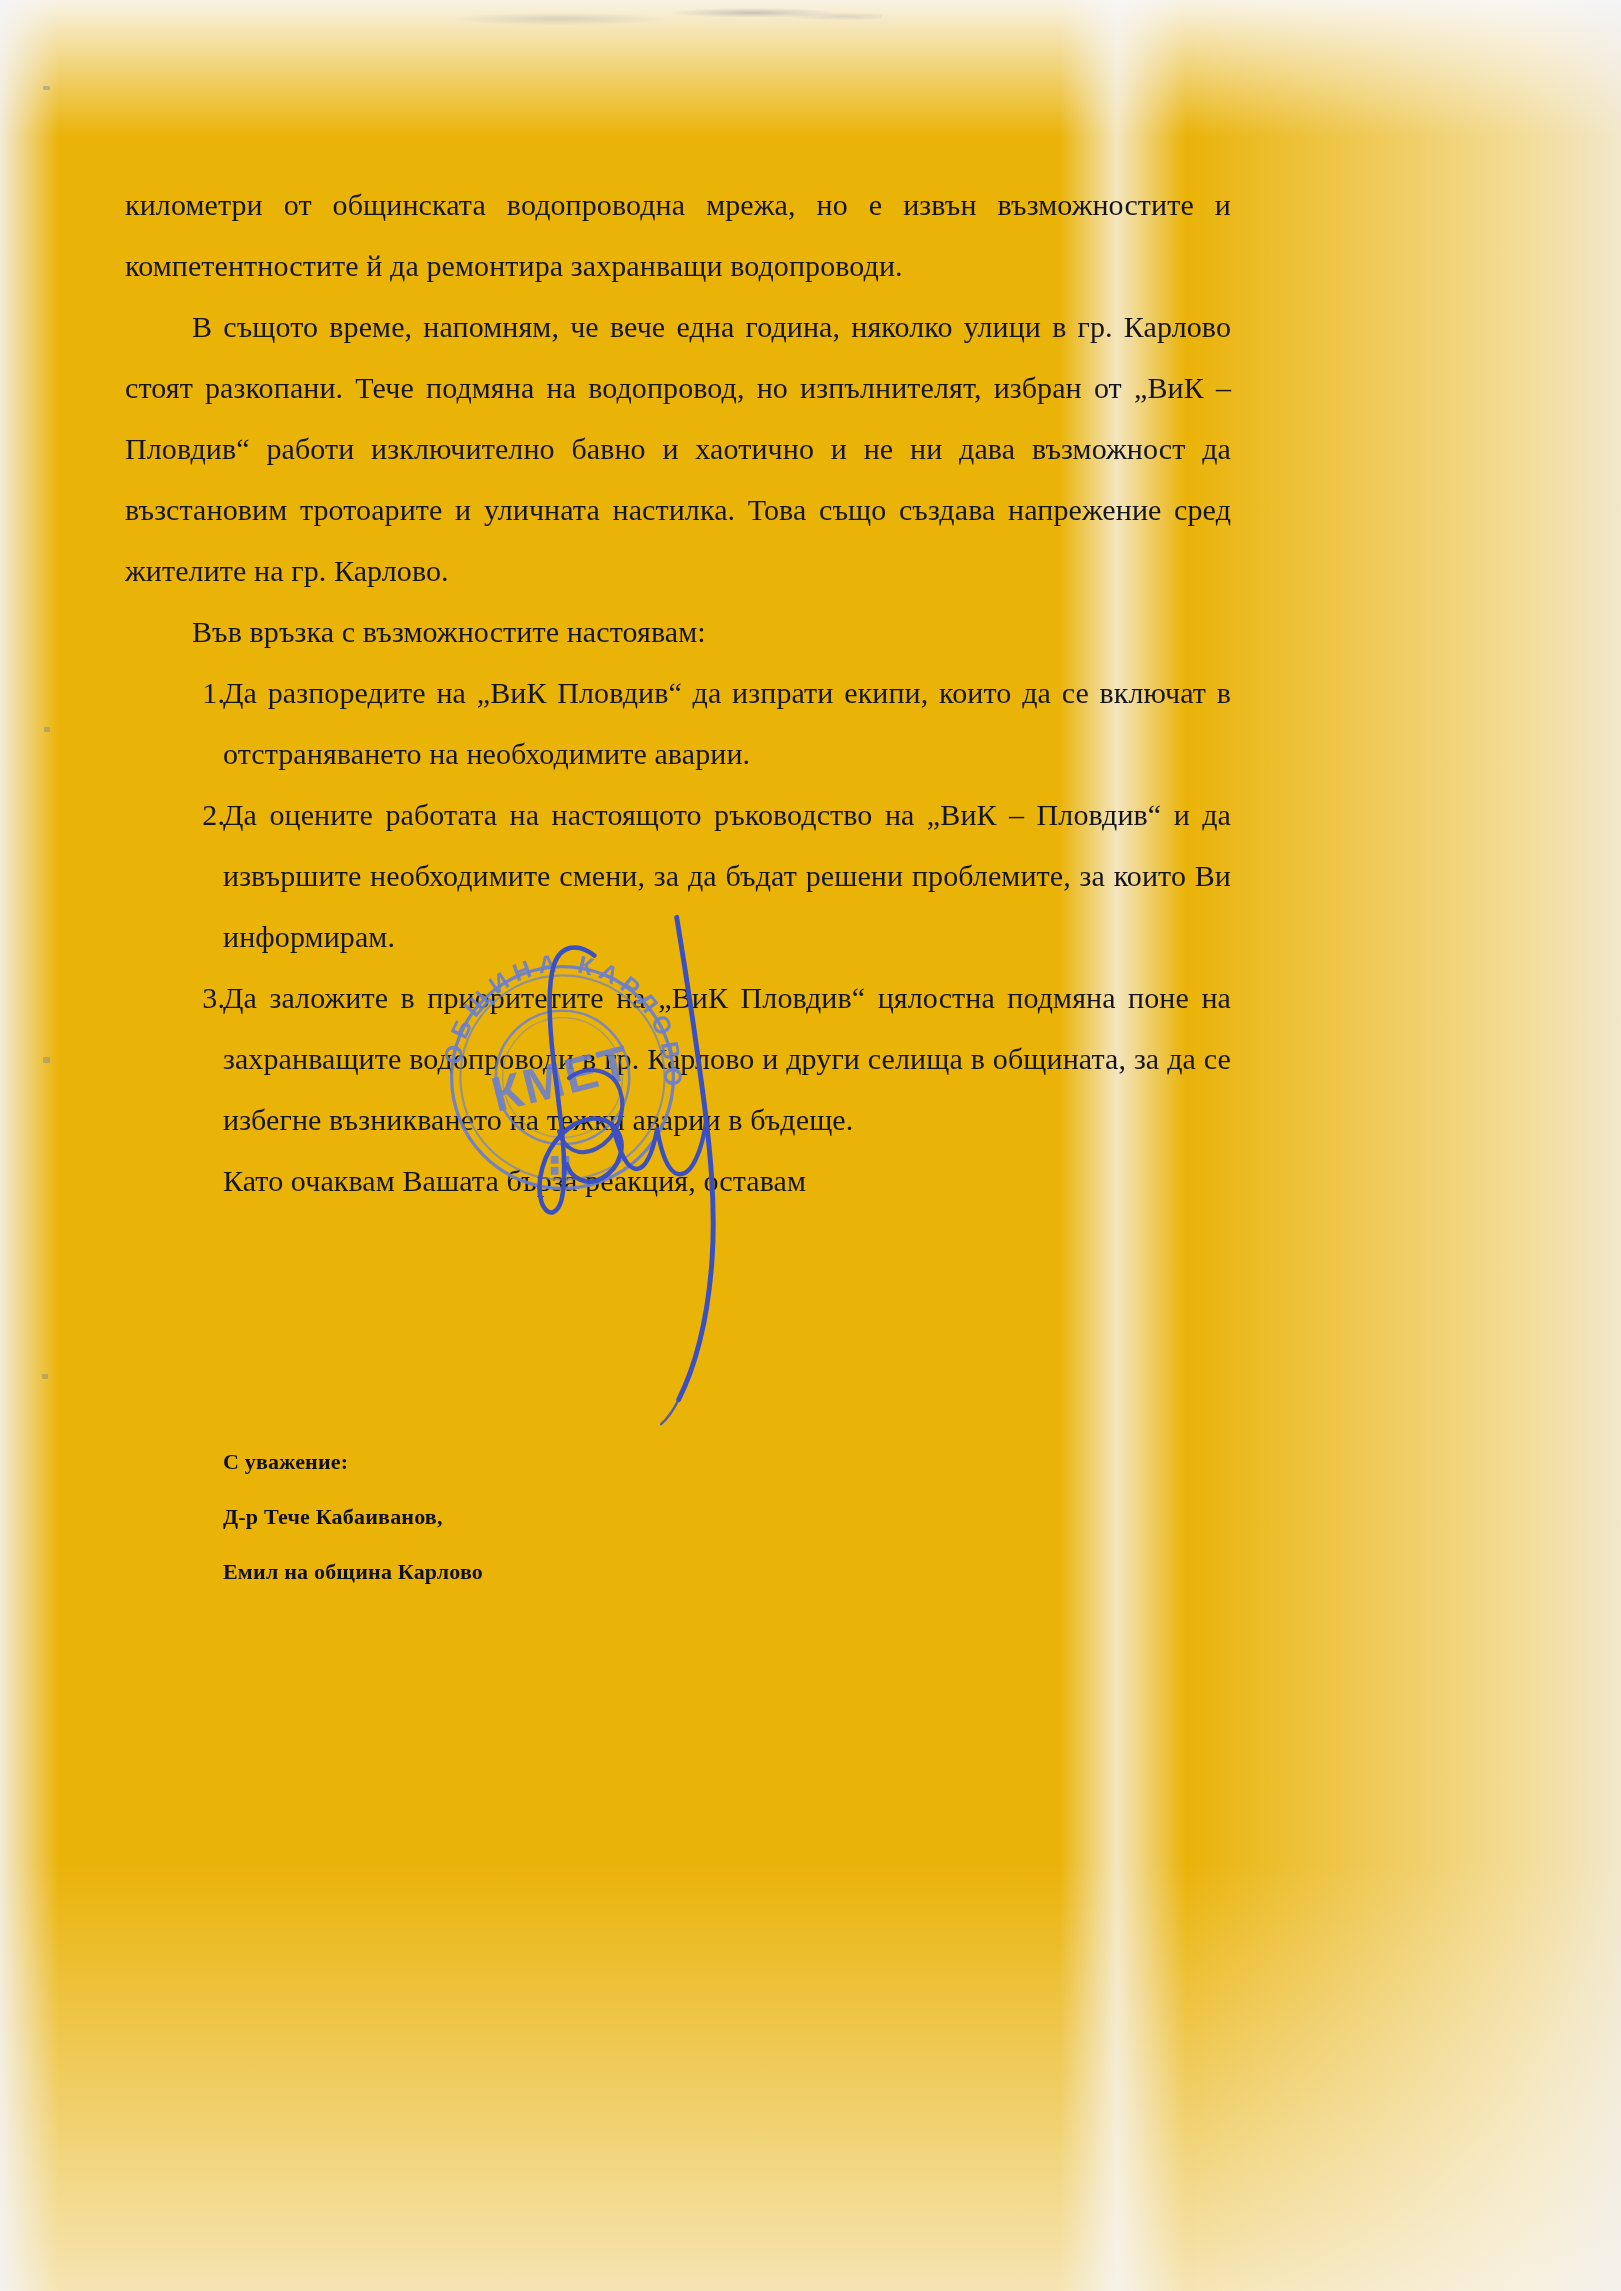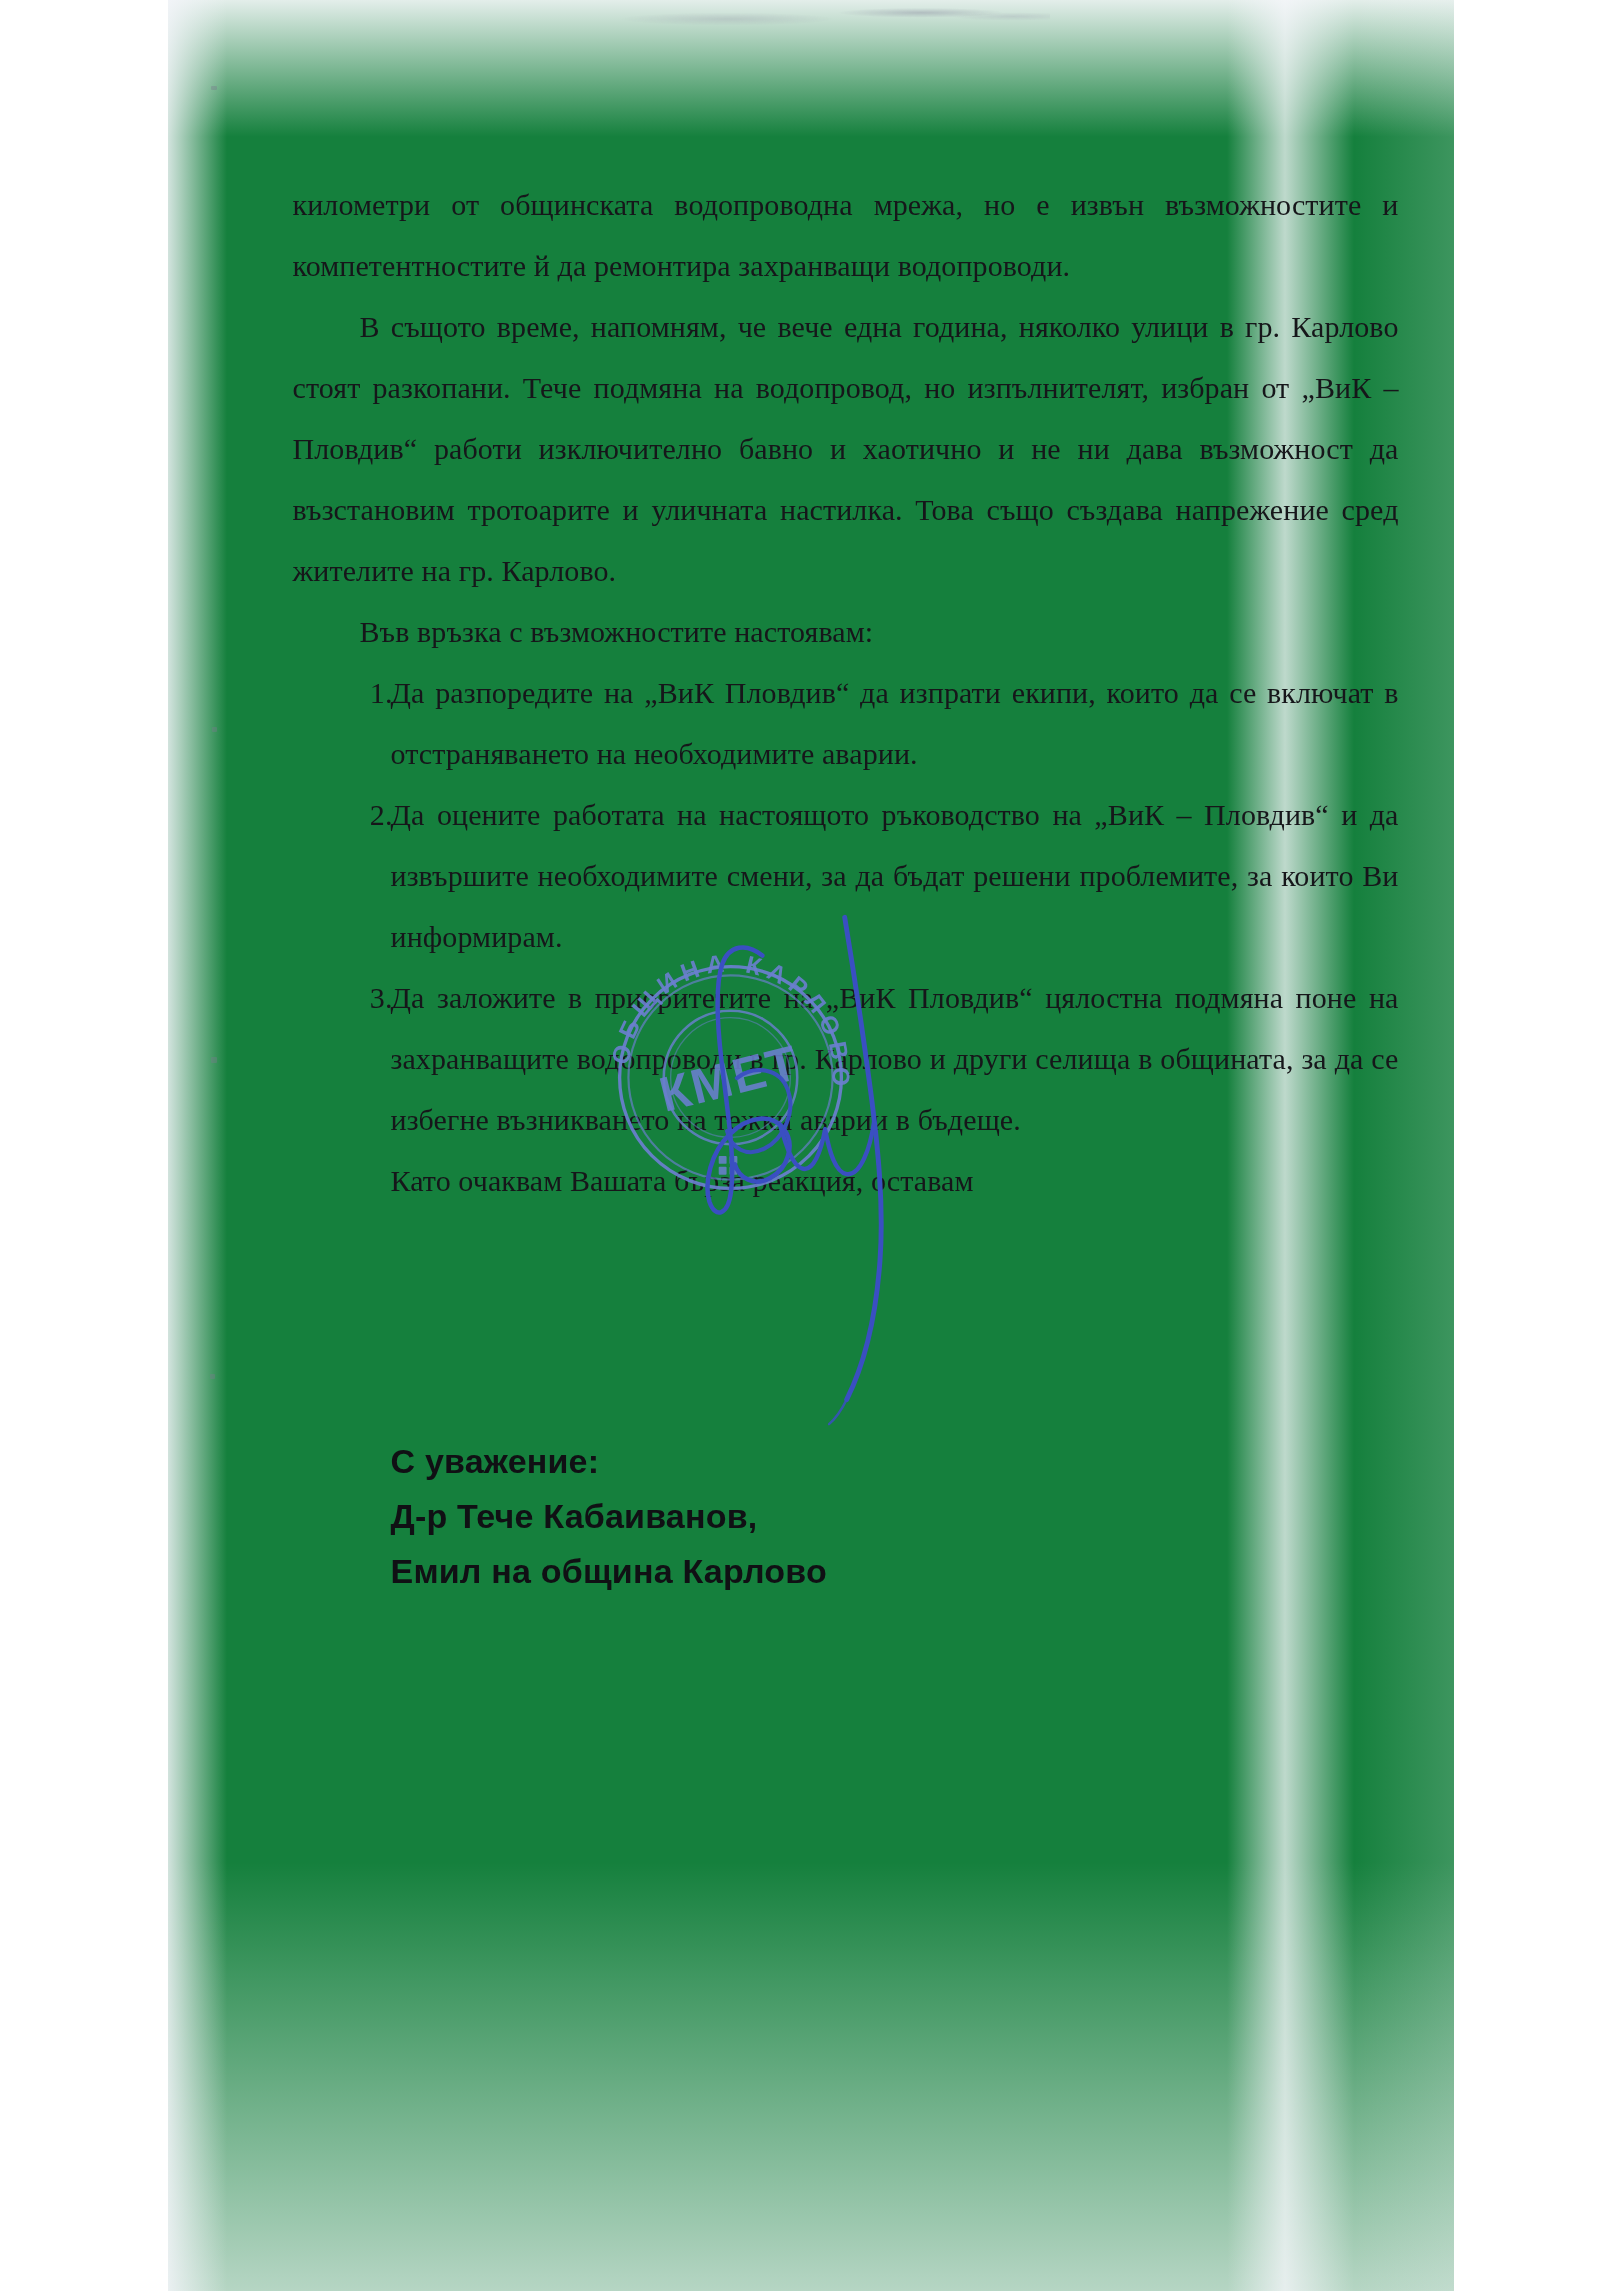--- a/index.html
+++ b/index.html
@@ -4,24 +4,24 @@
 <title>Scanned Letter — Община Карлово</title>
 <style>
   html, body {
     margin: 0;
     padding: 0;
     background: #ffffff;
   }
 
   #page {
     position: relative;
-    width: 1286px;
+    width: 1621px;
     height: 2292px;
     margin: 0 auto;
-    background: #15803d;
+    background: #eab308;
     overflow: hidden;
     font-family: "Liberation Serif", "DejaVu Serif", serif;
     color: #16161a;
     -webkit-font-smoothing: antialiased;
   }
 
   
   .paper-tone {
     position: absolute;
     inset: 0;
@@ -123,23 +123,23 @@
     line-height: 61px;
     letter-spacing: 0.1px;
   }
 
   
   .sign-block {
     position: absolute;
     left: 223px;
     top: 1434px;
     width: 510px;
-    font-family: Liberation Sans, sans-serif;
+    font-family: Liberation Serif, serif;
     font-weight: bold;
-    font-size: 34px;
+    font-size: 22px;
     line-height: 55px;
     color: #101014;
     letter-spacing: 0.2px;
   }
 
   
   .stamp {
     position: absolute;
     left: 431px;
     top: 941px;

